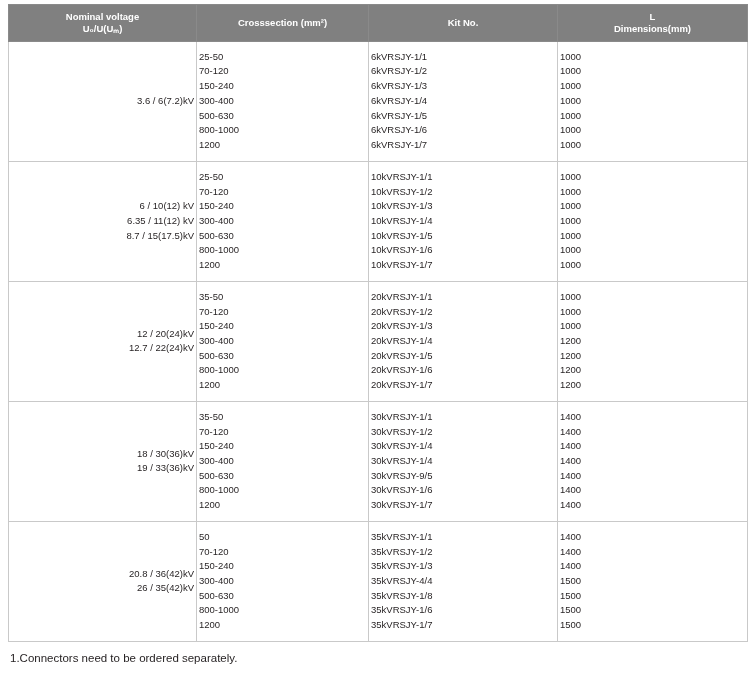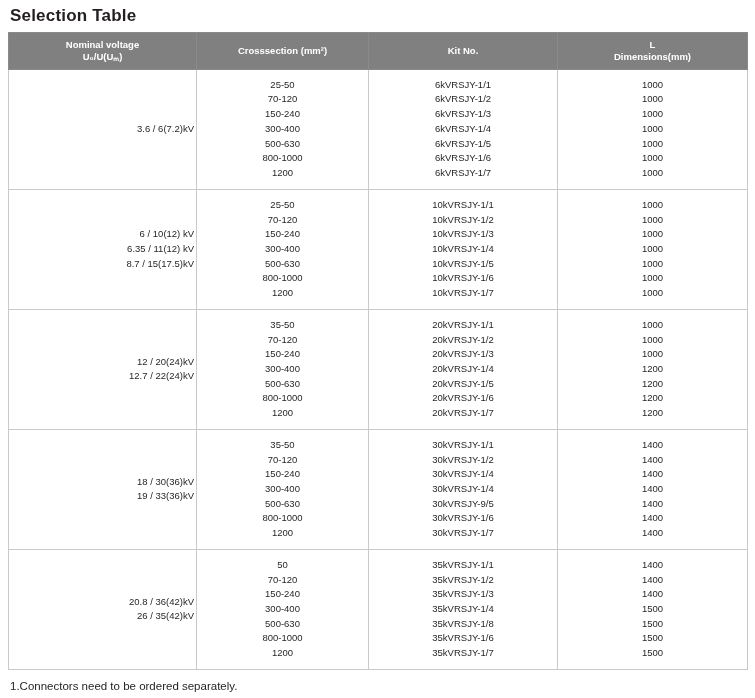--- a/index.html
+++ b/index.html
@@ -48,21 +48,20 @@
     color: #231f20;
     vertical-align: middle;
     padding: 8px 2px;
     line-height: 1.55;
   }
   td.voltage {
     text-align: right;
     white-space: pre-line;
   }
   td.col-list {
-    text-align: center;
   }
   .stack-line {
     display: block;
     line-height: 1.55;
   }
   .note {
     margin-top: 8px;
     font-size: 11.5px;
     color: #231f20;
     line-height: 1.5;
@@ -70,21 +69,20 @@
   }
   .note div {
     white-space: pre;
   }
 </style>
 </head>
 <body>
 
 <div class="page">
 
-  <div class="page-title">Selection Table</div>
 
   <table class="sel">
     <colgroup>
       <col style="width:188px">
       <col style="width:172px">
       <col style="width:189px">
       <col style="width:190px">
     </colgroup>
     <thead>
       <tr>
@@ -238,21 +236,21 @@
           <span class="stack-line">150-240</span>
           <span class="stack-line">300-400</span>
           <span class="stack-line">500-630</span>
           <span class="stack-line">800-1000</span>
           <span class="stack-line">1200</span>
         </td>
         <td class="col-list">
           <span class="stack-line">35kVRSJY-1/1</span>
           <span class="stack-line">35kVRSJY-1/2</span>
           <span class="stack-line">35kVRSJY-1/3</span>
-          <span class="stack-line">35kVRSJY-1/4</span>
+          <span class="stack-line">35kVRSJY-4/4</span>
           <span class="stack-line">35kVRSJY-1/8</span>
           <span class="stack-line">35kVRSJY-1/6</span>
           <span class="stack-line">35kVRSJY-1/7</span>
         </td>
         <td class="col-list">
           <span class="stack-line">1400</span>
           <span class="stack-line">1400</span>
           <span class="stack-line">1400</span>
           <span class="stack-line">1500</span>
           <span class="stack-line">1500</span>

